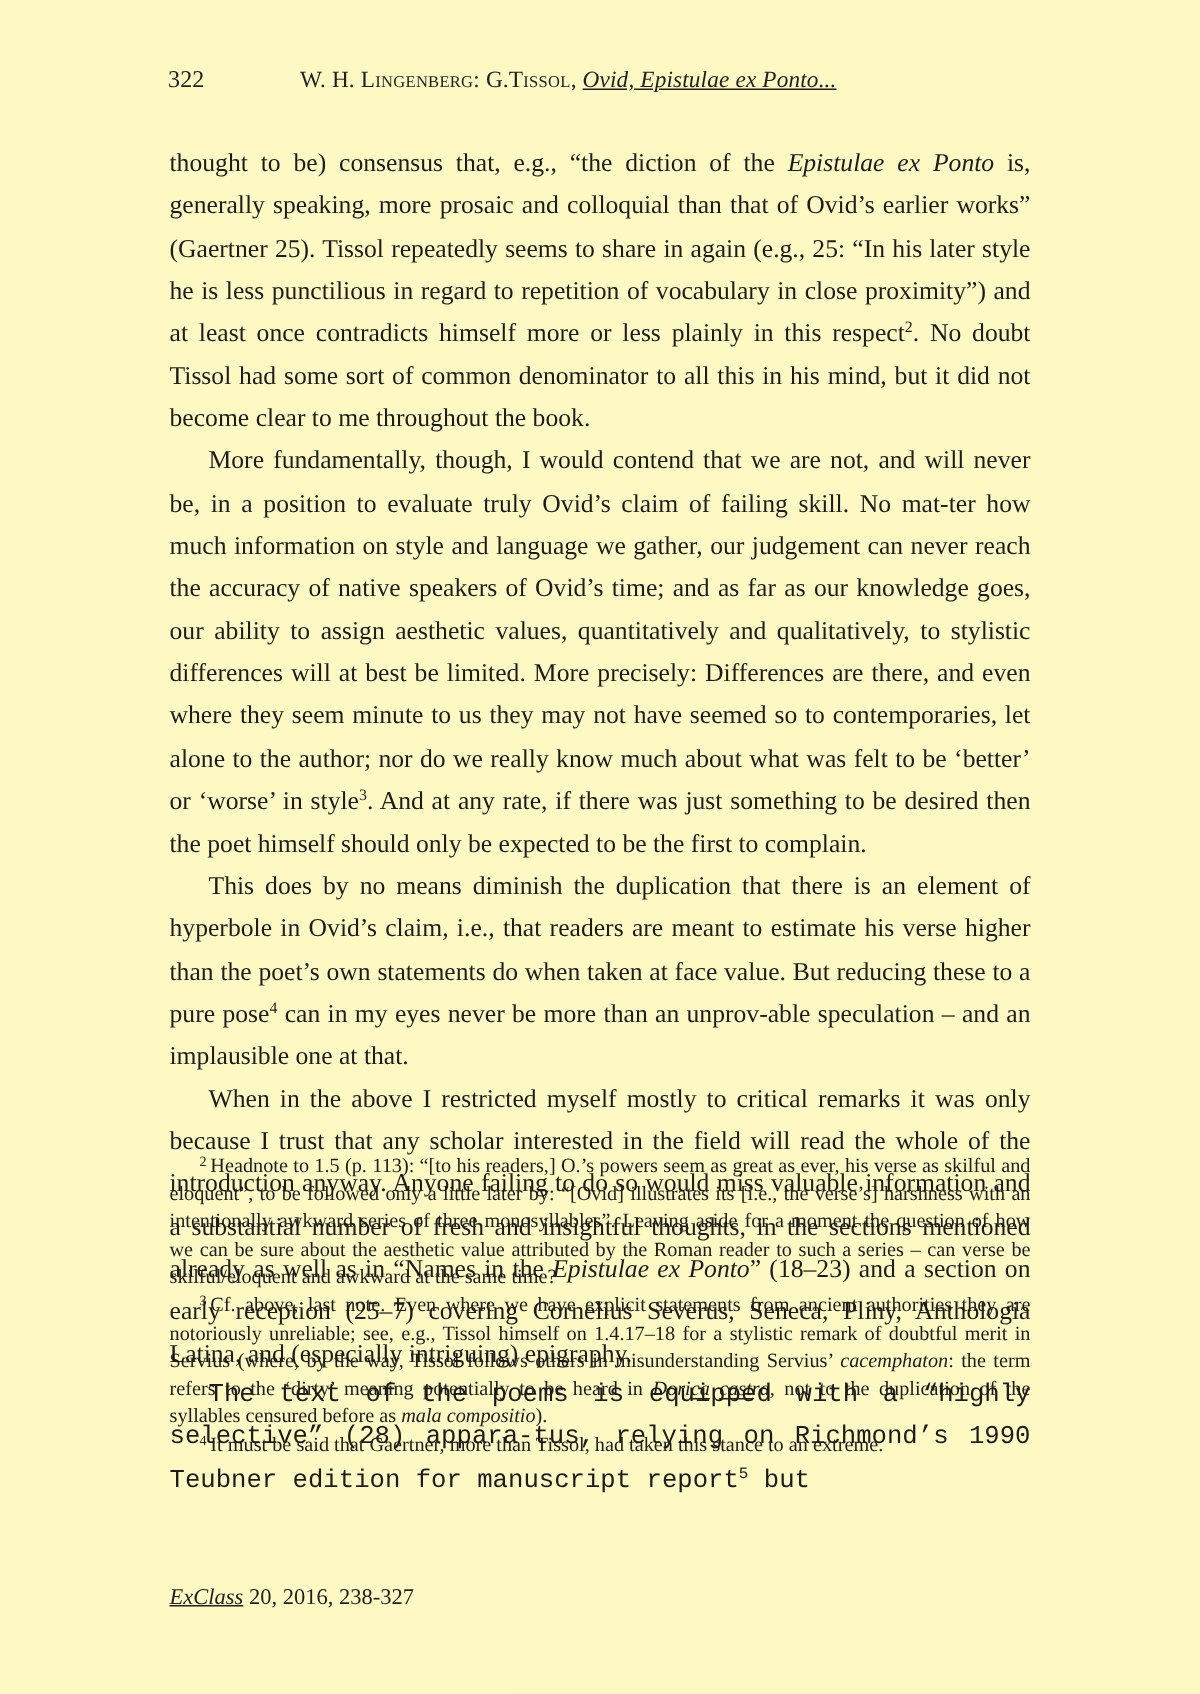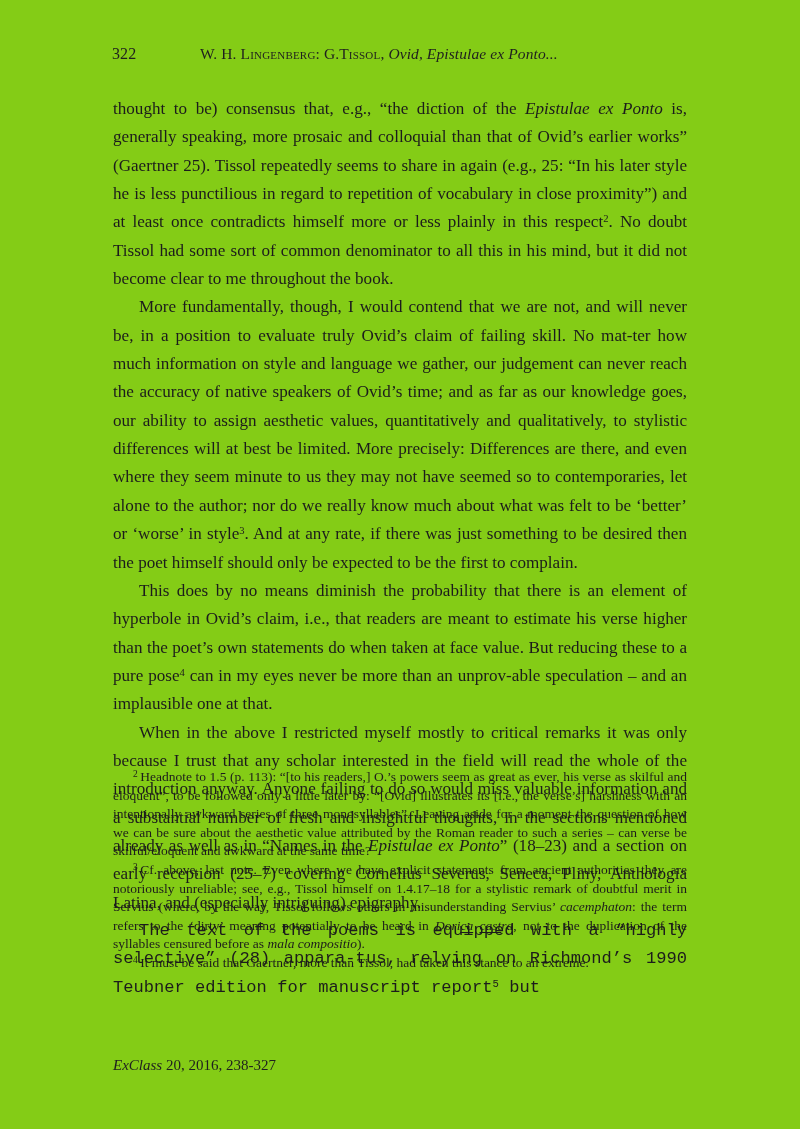--- a/index.html
+++ b/index.html
@@ -5,21 +5,21 @@
 <style>
   html, body {
     margin: 0;
     padding: 0;
     background: #ffffff;
   }
   .page {
     position: relative;
     width: 800px;
     height: 1129px;
-    background: #84cc16;
+    background: #fef9c3;
     margin: 0 auto;
     box-sizing: border-box;
     font-family: "Liberation Serif", "DejaVu Serif", serif;
     color: #1c1c1c;
     overflow: hidden;
   }
 
   
   .running-head {
     position: absolute;
@@ -40,21 +40,21 @@
   }
   .head-title {
     flex: 1 1 auto;
     white-space: nowrap;
   }
   .smallcaps {
     font-variant: small-caps;
     letter-spacing: 0.2px;
     text-align: center;
   }
-  .it { font-style: italic; }
+  .it { font-style: italic; text-decoration: underline; }
 
   
   .body-col {
     position: absolute;
     top: 95px;
     left: 113px;
     width: 574px;
   }
   .body-col p {
     margin: 0;
@@ -123,21 +123,21 @@
   <div class="running-head">
     <span class="folio">322</span>
     <span class="head-title">
       <span>W. H. </span><span class="smallcaps">Lingenberg</span><span>: G.</span><span class="smallcaps">Tissol</span><span>, </span><span class="it">Ovid, Epistulae ex Ponto...</span>
     </span>
   </div>
 
   <div class="body-col" id="body-col">
       <p class="first"><span>thought to be) consensus that, e.g., “the diction of the </span><em>Epistulae ex Ponto</em><span> is, generally speaking, more prosaic and colloquial than that of Ovid’s earlier works” (Gaertner 25). Tissol repeatedly seems to share in again (e.g., 25: “In his later style he is less punctilious in regard to repetition of vocabulary in close proximity”) and at least once contradicts himself more or less plainly in this respect</span><sup>2</sup><span>. No doubt Tissol had some sort of common denominator to all this in his mind, but it did not become clear to me throughout the book.</span></p>
       <p><span>More fundamentally, though, I would contend that we are not, and will never be, in a position to evaluate truly Ovid’s claim of failing skill. No mat-ter how much information on style and language we gather, our judgement can never reach the accuracy of native speakers of Ovid’s time; and as far as our knowledge goes, our ability to assign aesthetic values, quantitatively and qualitatively, to stylistic differences will at best be limited. More precisely: Differences are there, and even where they seem minute to us they may not have seemed so to contemporaries, let alone to the author; nor do we really know much about what was felt to be ‘better’ or ‘worse’ in style</span><sup>3</sup><span>. And at any rate, if there was just something to be desired then the poet himself should only be expected to be the first to complain.</span></p>
-      <p><span>This does by no means diminish the probability that there is an element of hyperbole in Ovid’s claim, i.e., that readers are meant to estimate his verse higher than the poet’s own statements do when taken at face value. But reducing these to a pure pose</span><sup>4</sup><span> can in my eyes never be more than an unprov-able speculation – and an implausible one at that.</span></p>
+      <p><span>This does by no means diminish the duplication that there is an element of hyperbole in Ovid’s claim, i.e., that readers are meant to estimate his verse higher than the poet’s own statements do when taken at face value. But reducing these to a pure pose</span><sup>4</sup><span> can in my eyes never be more than an unprov-able speculation – and an implausible one at that.</span></p>
       <p><span>When in the above I restricted myself mostly to critical remarks it was only because I trust that any scholar interested in the field will read the whole of the introduction anyway. Anyone failing to do so would miss valuable information and a substantial number of fresh and insightful thoughts, in the sections mentioned already as well as in “Names in the </span><em>Epistulae ex Ponto</em><span>” (18–23) and a section on early reception (25–7) covering Cornelius Severus, Seneca, Pliny, Anthologia Latina, and (especially intriguing) epigraphy.</span></p>
       <p><span>The text of the poems is equipped with a “highly selective” (28) appara-tus, relying on Richmond’s 1990 Teubner edition for manuscript report</span><sup>5</sup><span> but</span></p>
     </div>
 
   <div class="footnotes" id="footnotes">
       <p><sup>2</sup><span>Headnote to 1.5 (p. 113): “[to his readers,] O.’s powers seem as great as ever, his verse as skilful and eloquent”, to be followed only a little later by: “[Ovid] illustrates its [i.e., the verse’s] harshness with an intentionally awkward series of three monosyllables”. Leaving aside for a moment the question of how we can be sure about the aesthetic value attributed by the Roman reader to such a series – can verse be skilful/eloquent and awkward at the same time?</span></p>
       <p><sup>3</sup><span>Cf. above, last note. Even where we have explicit statements from ancient authorities they are notoriously unreliable; see, e.g., Tissol himself on 1.4.17–18 for a stylistic remark of doubtful merit in Servius (where, by the way, Tissol follows others in misunderstanding Servius’ </span><em>cacemphaton</em><span>: the term refers to the ‘dirty’ meaning potentially to be heard in </span><em>Dori</em><em class="uline">ca</em><span> </span><em class="uline">cast</em><em>ra</em><span>, not to the duplication of the syllables censured before as </span><em>mala compositio</em><span>).</span></p>
       <p><sup>4</sup><span>It must be said that Gaertner, more than Tissol, had taken this stance to an extreme.</span></p>
     </div>
 

